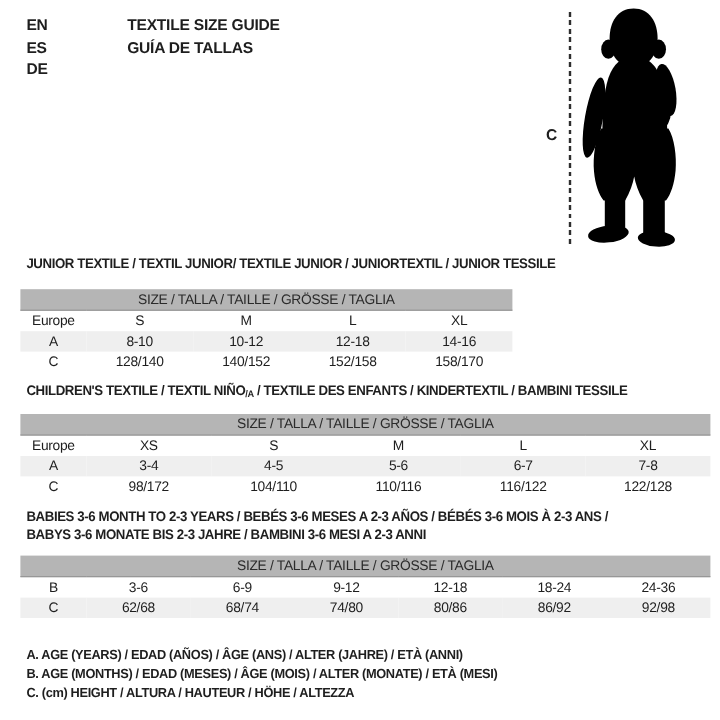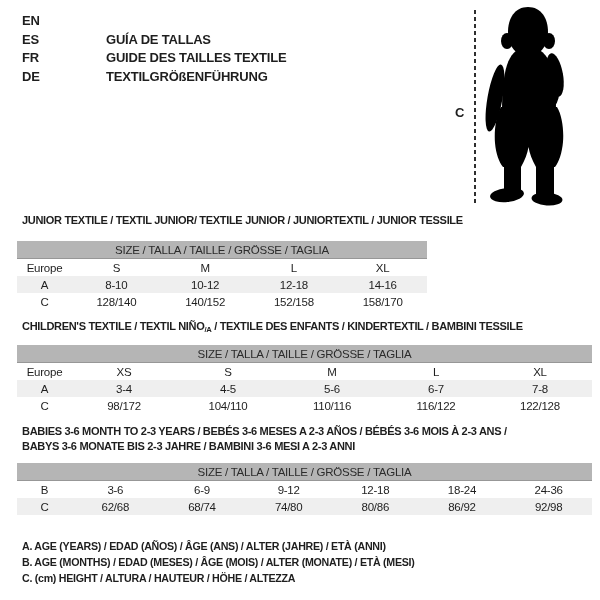--- a/index.html
+++ b/index.html
@@ -41,32 +41,28 @@
   
   .footnotes{position:absolute;left:22px;top:538px;font-weight:bold;font-size:11px;
     line-height:16px;letter-spacing:-0.3px;white-space:nowrap;transform:scaleX(0.97);transform-origin:0 0;}
 </style>
 </head>
 <body>
 
 <div class="lang-block">
   <div class="lang-row">
     <span class="lang-code">EN</span>
+    <span class="lang-title">TEXTILE SIZE GUIDE</span>
   </div>
   <div class="lang-row">
     <span class="lang-code">ES</span>
     <span class="lang-title">GUÍA DE TALLAS</span>
   </div>
   <div class="lang-row">
-    <span class="lang-code">FR</span>
-    <span class="lang-title">GUIDE DES TAILLES TEXTILE</span>
-  </div>
-  <div class="lang-row">
     <span class="lang-code">DE</span>
-    <span class="lang-title">TEXTILGRÖßENFÜHRUNG</span>
   </div>
 </div>
 
 <div class="measure-line"></div>
 <div class="measure-label">C</div>
 <svg class="baby-svg" width="100" height="202" viewBox="0 0 100 202" aria-hidden="true">
   <g fill="#000000">
     <ellipse cx="25" cy="36" rx="6" ry="8"></ellipse>
     <ellipse cx="67" cy="36" rx="6" ry="8"></ellipse>
     <path d="M46 2 C59 2 66 13 66 27 C66 41 58 51 46 51 C34 51 26 41 26 27 C26 13 33 2 46 2 Z"></path>

